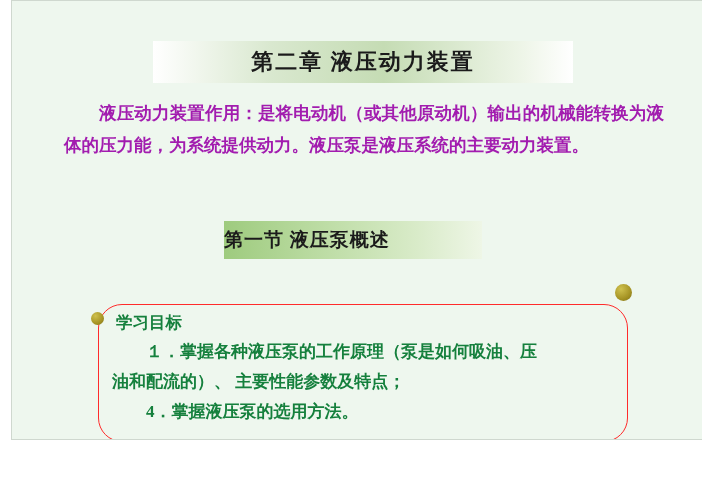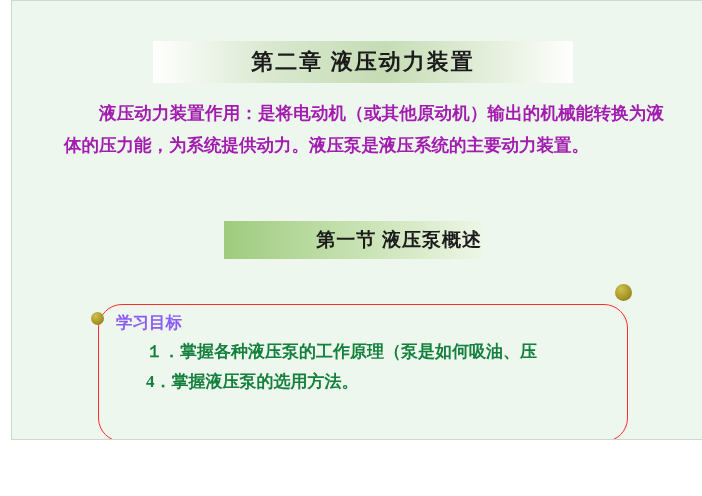--- a/index.html
+++ b/index.html
@@ -60,21 +60,21 @@
   
   .section-banner {
     position: absolute;
     left: 212px;
     top: 220px;
     width: 258px;
     height: 38px;
     background: linear-gradient(to right, #9ecb7e 0%, #bedda6 40%, #d9ebc9 75%, #eef6e6 100%);
     display: flex;
     align-items: center;
-    justify-content: flex-end;
+    justify-content: flex-start;
   }
   .section-banner .txt {
     font-size: 19px;
     font-weight: bold;
     color: #1b1b1b;
     letter-spacing: 1px;
     white-space: nowrap;
   }
 
   
@@ -106,21 +106,21 @@
     left: 603px;
     top: 283px;
   }
 
   .obj-title {
     position: absolute;
     left: 104px;
     top: 311px;
     font-size: 16.5px;
     font-weight: bold;
-    color: #8b5cf6;
+    color: #15803d;
   }
   .obj-lines {
     position: absolute;
     left: 100px;
     top: 336px;
     width: 500px;
     font-size: 17px;
     line-height: 30px;
     font-weight: bold;
     color: #15803d;
@@ -149,16 +149,17 @@
   </div>
 
   <div class="objectives"></div>
   <div class="curl right"></div>
   <div class="curl left"></div>
 
   <div class="obj-title">学习目标</div>
 
   <div class="obj-lines">
     <p>１．掌握各种液压泵的工作原理（泵是如何吸油、压</p>
+    <p class="cont">油和配流的）、 主要性能参数及特点；</p>
     <p>4．掌握液压泵的选用方法。</p>
   </div>
 
 </div>
 
 </body></html>

